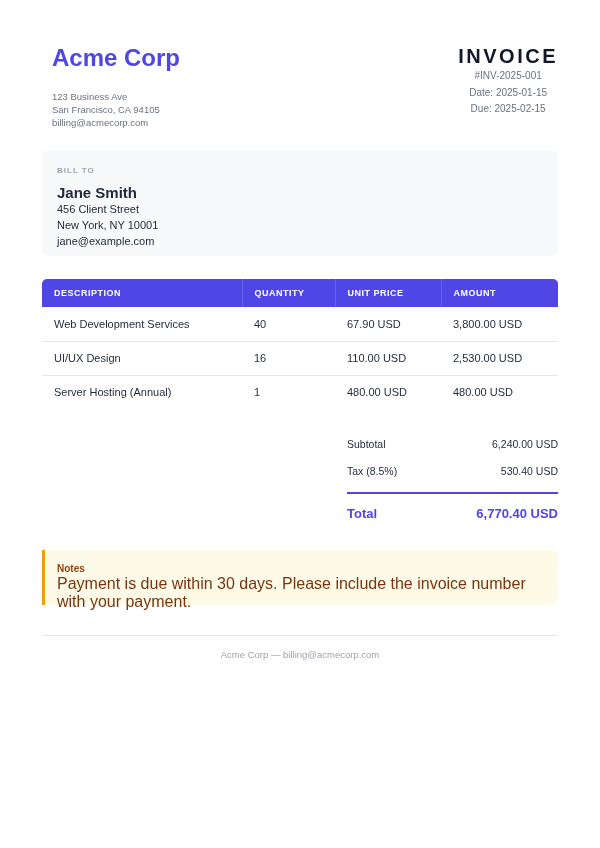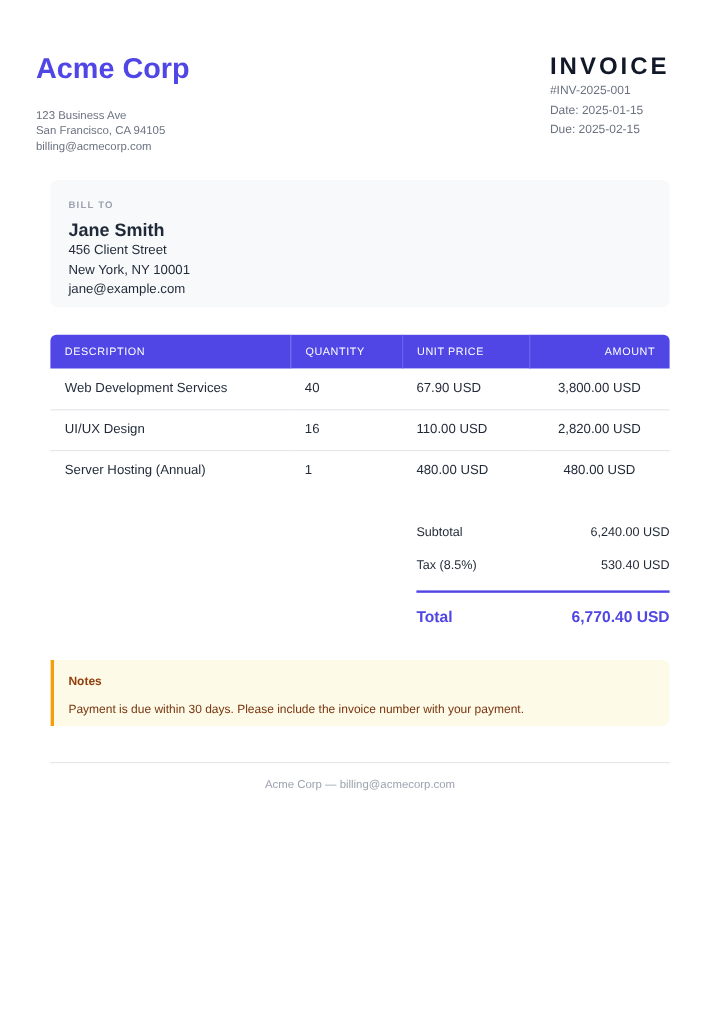--- a/index.html
+++ b/index.html
@@ -1,39 +1,39 @@
 <!DOCTYPE html>
 <html><head>
 <meta charset="utf-8">
 <style>
 *{box-sizing:border-box;margin:0;padding:0}
 body{width:600px;height:848px;background:#fff;font-family:"Liberation Sans",sans-serif;color:#1f2937;position:relative;overflow:hidden}
-.header{position:absolute;left:30px;top:44px;right:42px;display:flex;justify-content:space-between}
+.header{position:absolute;left:52px;top:44px;right:42px;display:flex;justify-content:space-between}
 .company{font-size:24px;font-weight:bold;color:#4f46e5;line-height:28px}
 .caddr{margin-top:18px;font-size:9.5px;color:#6b7280;line-height:13px}
-.inv{text-align:left}
+.inv{text-align:center}
 .inv-title{font-size:20px;font-weight:bold;letter-spacing:2.5px;color:#111827;line-height:24px}
 .inv-meta{margin-top:0;font-size:10px;color:#6b7280;line-height:16.5px}
 .billto{position:absolute;left:42px;top:150px;width:516px;height:106px;background:#f8f9fb;border-radius:6px;padding:16px 15px}
 .bt-label{font-size:8px;font-weight:bold;letter-spacing:1px;color:#9ca3af}
 .bt-name{margin-top:9px;font-size:15px;font-weight:bold;color:#1f2937}
 .bt-line{font-size:11px;color:#1f2937;line-height:15px;margin-top:1px}
 table{position:absolute;left:42px;top:279px;width:516px;border-collapse:collapse}
-th{background:#4f46e5;color:#fff;font-size:9px;font-weight:normal;letter-spacing:.5px;height:28px;text-align:left;padding:0 12px;border-left:1px solid #6a62ee}
+th{background:#4f46e5;color:#fff;font-size:9px;font-weight:bold;letter-spacing:.5px;height:28px;text-align:left;padding:0 12px;border-left:1px solid #6a62ee}
 th:first-child{border-left:none;border-top-left-radius:5px}
-th:last-child{border-top-right-radius:5px;text-align:right}
+th:last-child{border-top-right-radius:5px;}
 td{font-size:11px;color:#1f2937;height:34px;padding:0 12px;border-bottom:1px solid #e5e7eb}
 tr:last-child td{border-bottom:none}
-td:last-child{text-align:center}
+td:last-child{text-align:left}
 .totals{position:absolute;left:347px;top:430px;width:211px}
 .trow{display:flex;justify-content:space-between;font-size:10.5px;color:#1f2937;height:27px;align-items:center}
 .trow.total{margin-top:8px;border-top:2px solid #4f46e5;height:38px;font-size:13px;font-weight:bold;color:#4f46e5;padding-top:2px}
 .notes{position:absolute;left:42px;top:550px;width:516px;height:55px;background:#fefae8;border-left:3px solid #f59e0b;border-radius:0 6px 6px 0;padding:13px 12px}
 .n-title{font-size:10px;font-weight:bold;color:#92400e}
-.n-text{margin-top:12px;font-size:10px;color:#78350f}
+.n-text{margin-top:1px;font-size:16px;color:#78350f}
 .divider{position:absolute;left:42px;top:635px;width:516px;height:1px;background:#e5e7eb}
 .footer{position:absolute;left:0;width:600px;top:649px;text-align:center;font-size:9.5px;color:#9ca3af}
 </style>
 </head>
 <body>
 
 <div class="header">
   <div>
     <div class="company">Acme Corp</div>
     <div class="caddr">
@@ -73,21 +73,21 @@
     <tr>
       <td>Web Development Services</td>
       <td>40</td>
       <td>67.90 USD</td>
       <td>3,800.00 USD</td>
     </tr>
     <tr>
       <td>UI/UX Design</td>
       <td>16</td>
       <td>110.00 USD</td>
-      <td>2,820.00 USD</td>
+      <td>2,530.00 USD</td>
     </tr>
     <tr>
       <td>Server Hosting (Annual)</td>
       <td>1</td>
       <td>480.00 USD</td>
       <td>480.00 USD</td>
     </tr>
   </tbody>
 </table>
 

